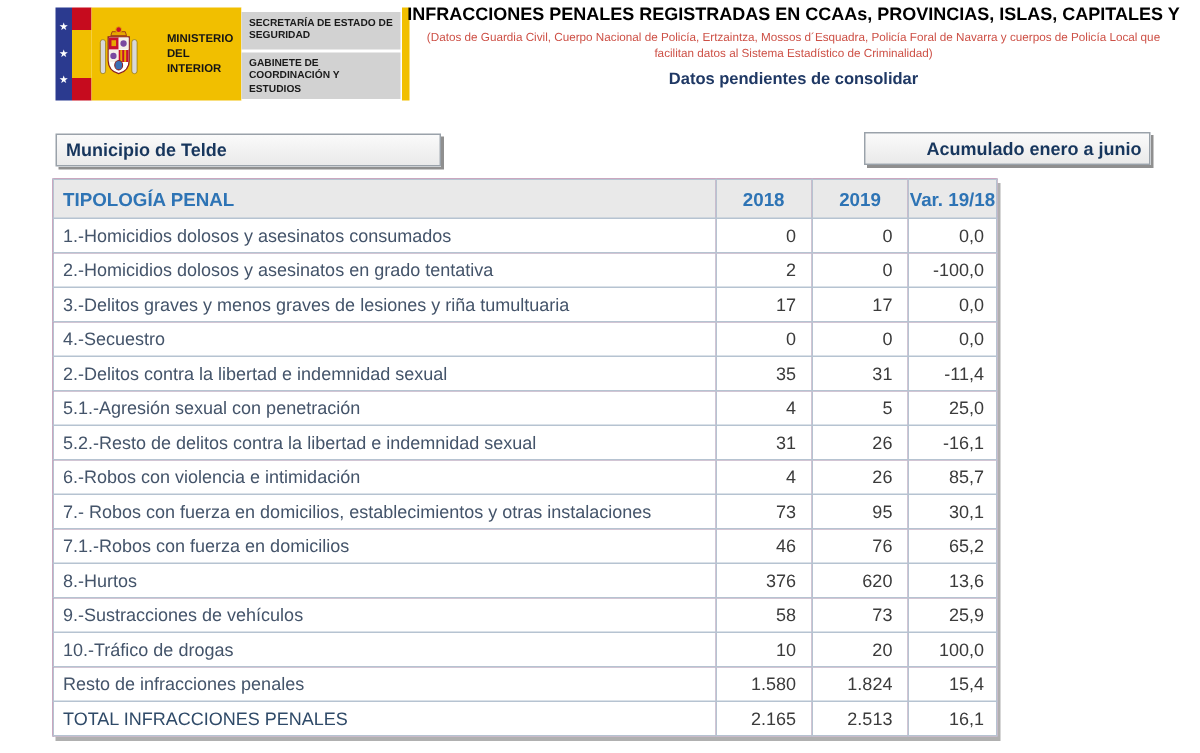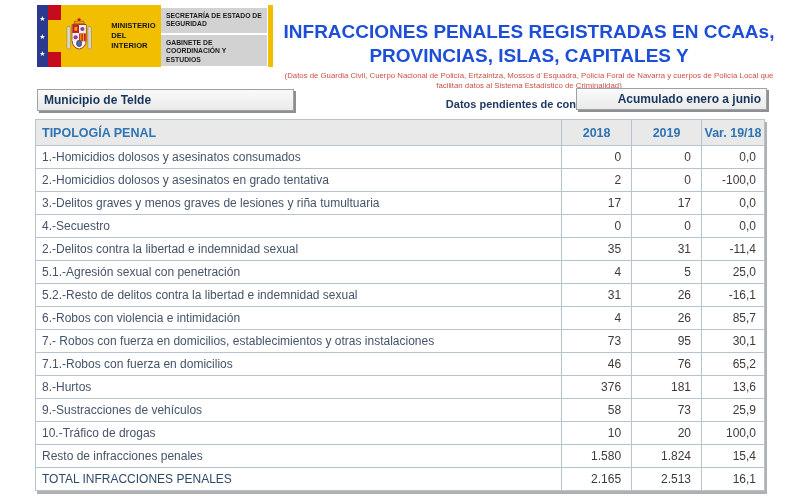--- a/index.html
+++ b/index.html
@@ -15,34 +15,34 @@
   .yellow-field{width:92px;background:#f1bf00;display:flex;align-items:center;
            padding:0 3px 0 5px;gap:19px;}
   .ministry-text{font-size:7.6px;font-weight:bold;color:#151515;line-height:1.3;letter-spacing:0;}
   .dept-boxes{width:106px;display:flex;flex-direction:column;gap:2px;padding:3px 0 1px 0;background:#fff;}
   .dept-box{flex:1;background:#d2d2d2;font-size:6.8px;font-weight:bold;color:#1a1a1a;
            padding:4px 5px 2px 5px;line-height:1.25;display:flex;align-items:flex-start;}
   .yellow-edge{width:5px;background:#f1bf00;margin-left:1px;}
 
   
   .title-block{position:absolute;left:266px;top:2px;width:526px;text-align:center;}
-  .title{font-size:19px;font-weight:bold;color:#1d4ed8;line-height:1.25;margin-top:18px;}
+  .title{font-size:12px;font-weight:bold;color:#000000;line-height:1.25;}
   .subtitle{margin-top:3px;font-size:7.8px;color:#cd5046;line-height:1.35;padding:0 6px;}
   .note{margin-top:6px;font-size:11px;font-weight:bold;color:#1f3864;}
 
   
   .sel-box{position:absolute;background:linear-gradient(#fafafa,#eaeaea);
            border:1px solid #9aa2aa;box-shadow:2px 2px 0 #8f8f8f;
            font-weight:bold;color:#17365d;font-size:12px;line-height:20px;height:20px;
            box-sizing:content-box;cursor:pointer;}
   .sel-municipio{left:37px;top:89px;width:249px;padding-left:6px;}
   .sel-periodo{left:576px;top:88px;width:184px;text-align:right;padding-right:5px;}
 
   
-  table.penal{position:absolute;left:35px;top:119px;width:730px;border-collapse:collapse;
+  table.penal{position:absolute;left:35px;top:119px;width:630px;border-collapse:collapse;
            border:1px solid #858c93;box-shadow:2px 3px 0 #b0b0b0;background:#be185d;}
   .penal th,.penal td{border:1px solid #b6c3d1;padding:0;vertical-align:middle;}
   .penal thead th{height:25px;background:#e9e9e9;color:#2e74b5;font-size:12.5px;font-weight:bold;}
   .penal thead th.c-label{text-align:left;padding-left:6px;}
   .penal thead th.c-num{text-align:center;}
   .penal tbody td{height:22px;font-size:12px;background:#fff;}
   .penal td.c-label{color:#44546a;padding-left:6px;}
   .penal td.c-num{color:#3b3b3b;text-align:right;padding-right:10px;}
   .penal td.c-var{padding-right:8px;}
   .penal tr.total td.c-label{color:#2f4a68;}
@@ -183,21 +183,21 @@
     <tr>
       <td class="c-label">7.1.-Robos con fuerza en domicilios</td>
       <td class="c-num">46</td>
       <td class="c-num">76</td>
       <td class="c-num c-var">65,2</td>
     </tr>
 
     <tr>
       <td class="c-label">8.-Hurtos</td>
       <td class="c-num">376</td>
-      <td class="c-num">181</td>
+      <td class="c-num">620</td>
       <td class="c-num c-var">13,6</td>
     </tr>
 
     <tr>
       <td class="c-label">9.-Sustracciones de vehículos</td>
       <td class="c-num">58</td>
       <td class="c-num">73</td>
       <td class="c-num c-var">25,9</td>
     </tr>
 

